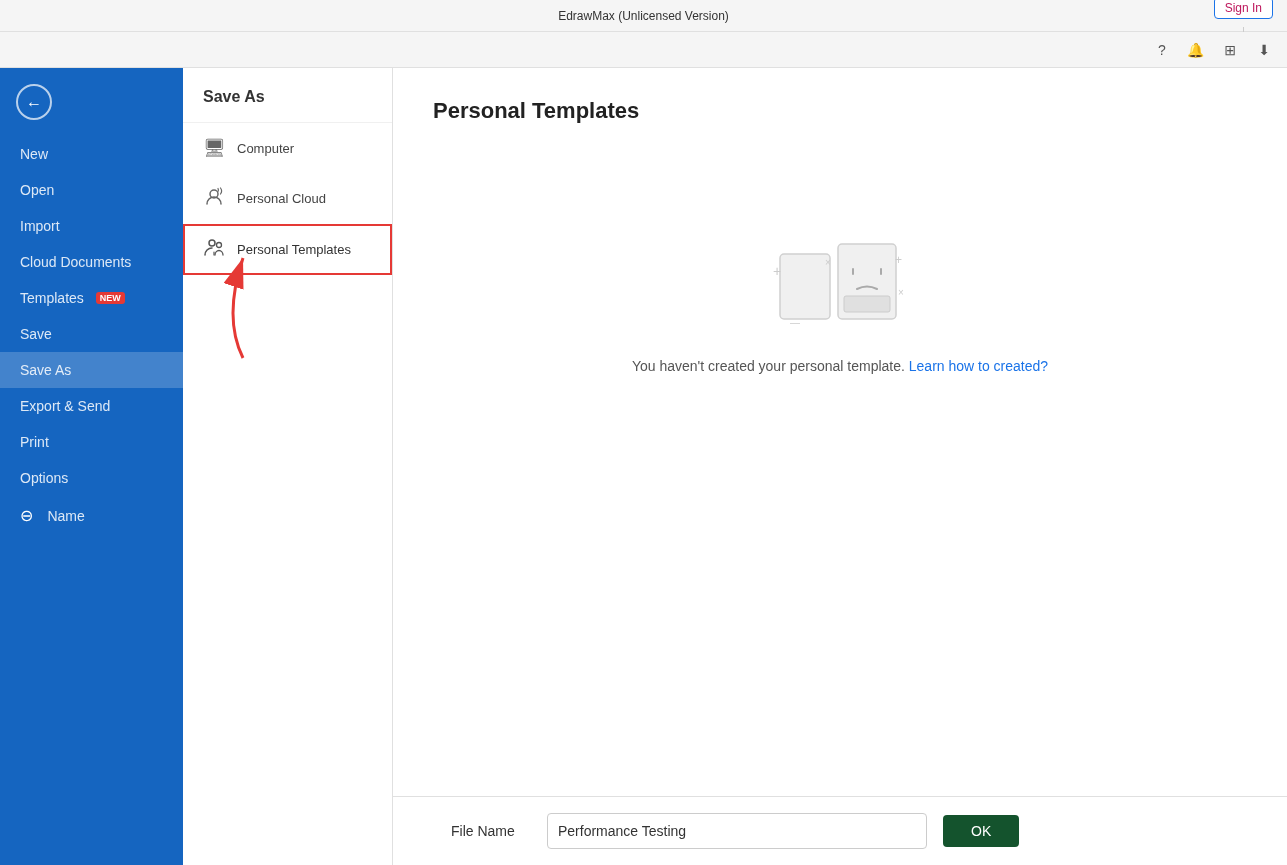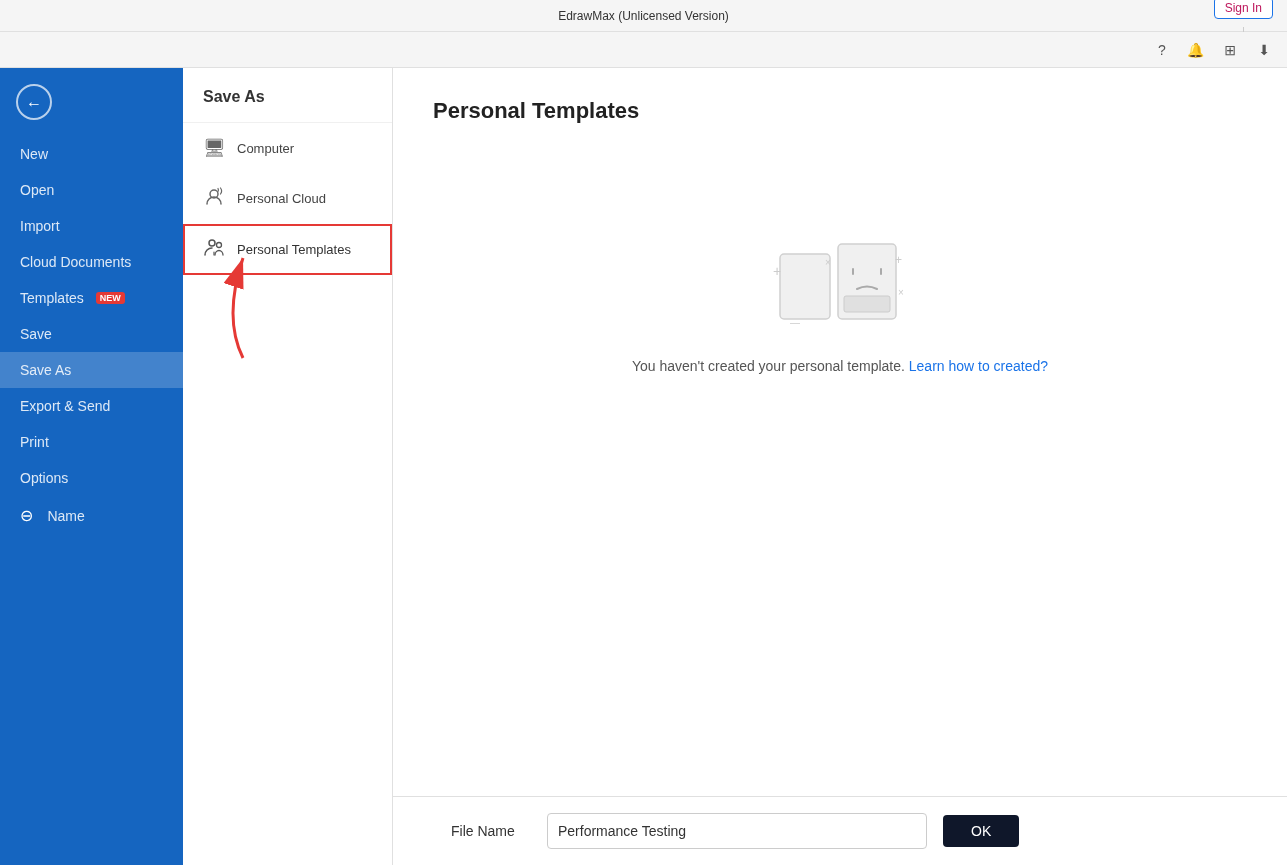--- a/index.html
+++ b/index.html
@@ -247,21 +247,21 @@
       max-width: 380px;
       height: 36px;
       border: 1px solid #ccc;
       border-radius: 4px;
       padding: 0 10px;
       font-size: 14px;
       color: #333;
       outline: none;
     }
     .ok-btn {
-      background: #0f172a;
+      background: #14532d;
       color: #fff;
       border: none;
       border-radius: 4px;
       padding: 8px 28px;
       font-size: 14px;
       cursor: pointer;
       font-weight: 500;
     }
   </style>
 </head>

